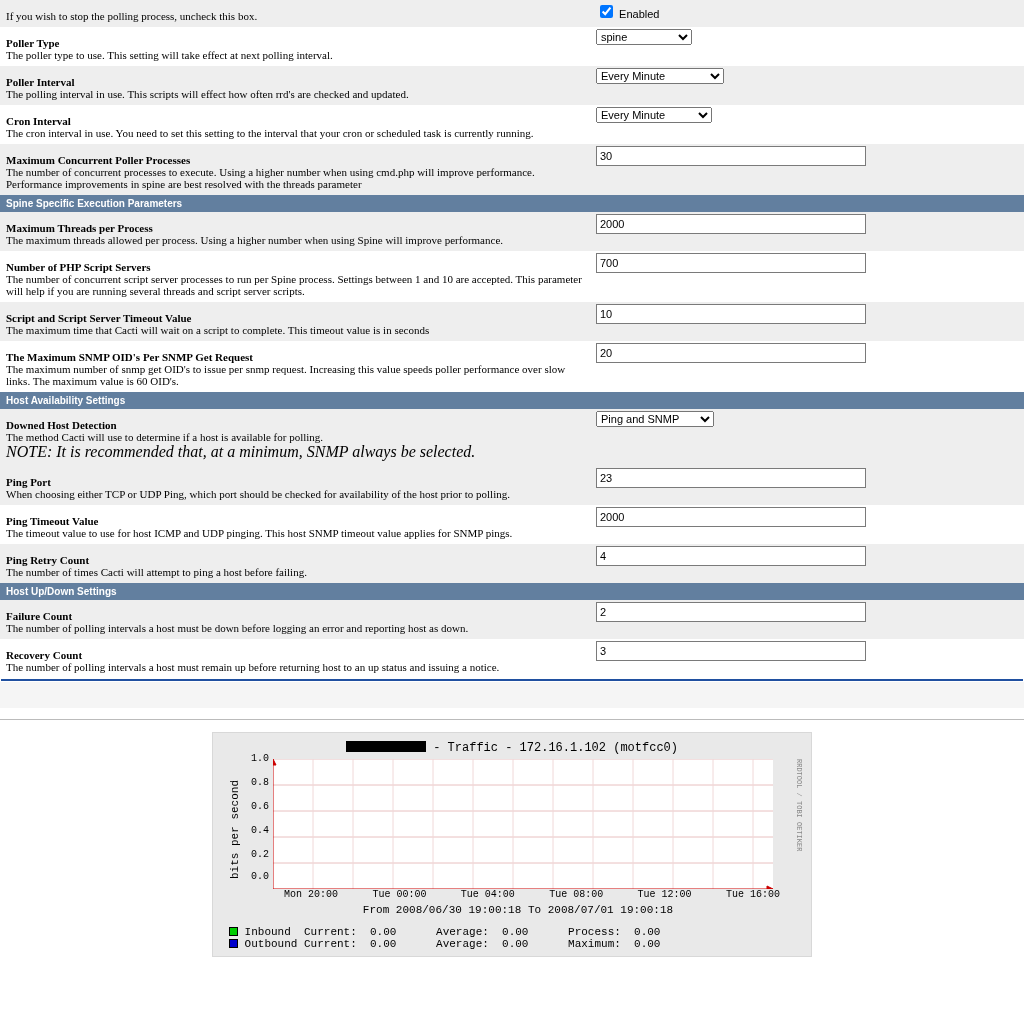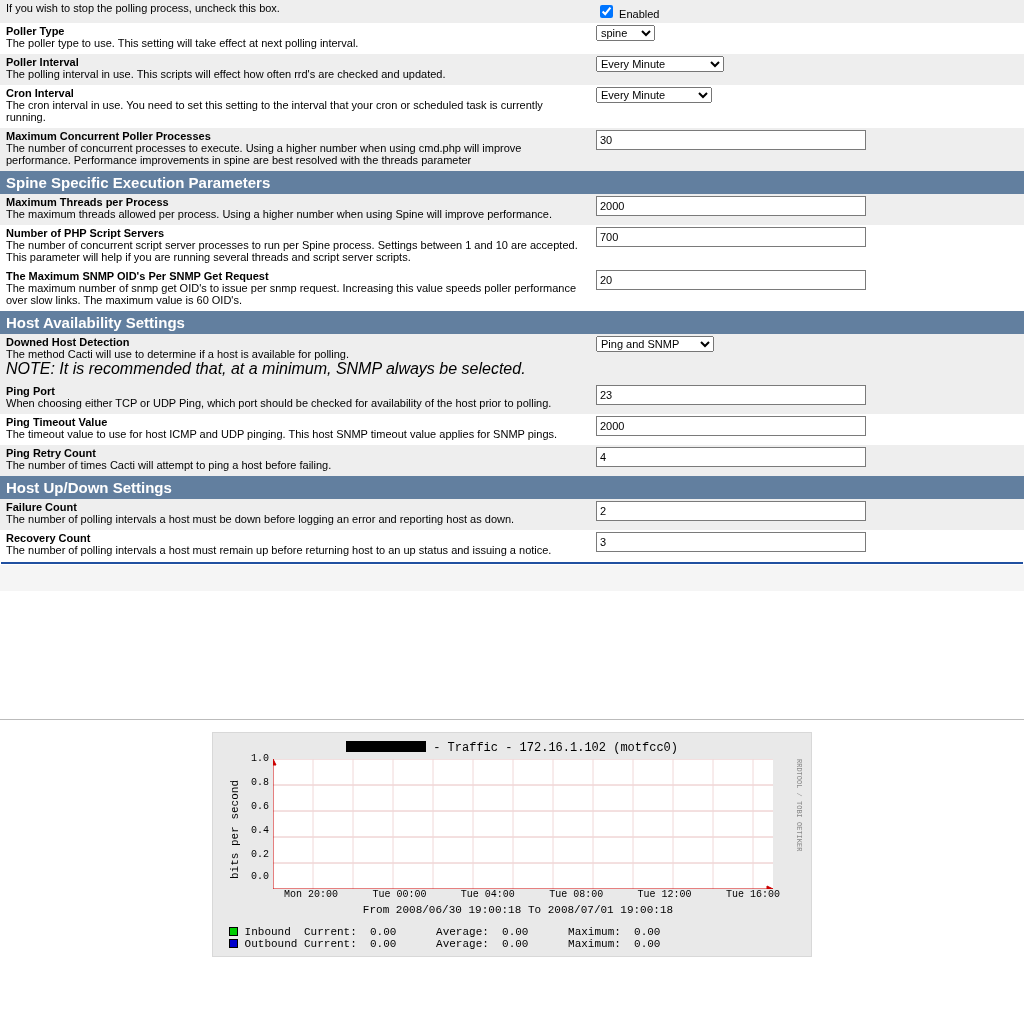--- a/index.html
+++ b/index.html
@@ -19,26 +19,27 @@
     border-bottom: 1px solid #bbb;
   }
   table.form { width: 100%; border-collapse: collapse; }
   tr.row-alt { background: #eeeeee; }
   tr.row-white { background: #ffffff; }
   tr.section td {
     background: #627f9f;
     color: #fff;
     font-weight: bold;
     padding: 3px 6px;
-    font-size: 15px;
+    font-size: 10px;
   }
   td.labelcell {
     width: 590px;
-    padding: 2px 6px 5px 6px;
+    padding: 10px 6px 5px 6px;
     vertical-align: top;
+    font-family: Liberation Serif, serif;
   }
   td.inputcell {
     padding: 2px 6px;
     vertical-align: top;
   }
   .fld-title { font-weight: bold; font-size: 11px; }
   .fld-desc { font-size: 11px; color: #000; }
   .fld-note { font-size: 16px; font-style: italic; color: #000; }
   input.txt {
     font-family: Verdana, Arial, sans-serif;
@@ -149,21 +150,21 @@
       <span>Enabled</span>
     </td>
   </tr>
 
   <tr class="row-white">
     <td class="labelcell">
       <div class="fld-title">Poller Type</div>
       <div class="fld-desc">The poller type to use. This setting will take effect at next polling interval.</div>
     </td>
     <td class="inputcell">
-      <select style="width:59px">
+      <select style="width:96px">
         <option>spine</option>
       </select>
     </td>
   </tr>
 
   <tr class="row-alt">
     <td class="labelcell">
       <div class="fld-title">Poller Interval</div>
       <div class="fld-desc">The polling interval in use. This scripts will effect how often rrd's are checked and updated.</div>
     </td>
@@ -213,20 +214,29 @@
   <tr class="row-white">
     <td class="labelcell">
       <div class="fld-title">Number of PHP Script Servers</div>
       <div class="fld-desc">The number of concurrent script server processes to run per Spine process. Settings between 1 and 10 are accepted. This parameter will help if you are running several threads and script server scripts.</div>
     </td>
     <td class="inputcell">
       <input class="txt" value="700" style="">
     </td>
   </tr>
 
+  <tr class="row-alt">
+    <td class="labelcell">
+      <div class="fld-title">Script and Script Server Timeout Value</div>
+      <div class="fld-desc">The maximum time that Cacti will wait on a script to complete. This timeout value is in seconds</div>
+    </td>
+    <td class="inputcell">
+      <input class="txt" value="10" style="">
+    </td>
+  </tr>
 
   <tr class="row-white">
     <td class="labelcell">
       <div class="fld-title">The Maximum SNMP OID's Per SNMP Get Request</div>
       <div class="fld-desc">The maximum number of snmp get OID's to issue per snmp request. Increasing this value speeds poller performance over slow links. The maximum value is 60 OID's.</div>
     </td>
     <td class="inputcell">
       <input class="txt" value="20" style="">
     </td>
   </tr>
@@ -371,14 +381,14 @@
         <span>Tue 04:00</span>
         <span>Tue 08:00</span>
         <span>Tue 12:00</span>
         <span>Tue 16:00</span>
       </div>
       <div class="chart-range">From 2008/06/30 19:00:18 To 2008/07/01 19:00:18</div>
     </div>
     <div class="rrdmark">RRDTOOL / TOBI OETIKER</div>
   </div>
 
-  <div class="legend" id="legend"><div><span class="sw" style="background: rgb(0, 204, 0);"></span><span> Inbound  Current:  0.00      Average:  0.00      Maximum:  0.00</span></div><div><span class="sw" style="background: rgb(0, 0, 204);"></span><span> Outbound Current:  0.00      Average:  0.00      Maximum:  0.00</span></div></div>
+  <div class="legend" id="legend"><div><span class="sw" style="background: rgb(0, 204, 0);"></span><span> Inbound  Current:  0.00      Average:  0.00      Process:  0.00</span></div><div><span class="sw" style="background: rgb(0, 0, 204);"></span><span> Outbound Current:  0.00      Average:  0.00      Maximum:  0.00</span></div></div>
 </div>
 
 </body></html>

